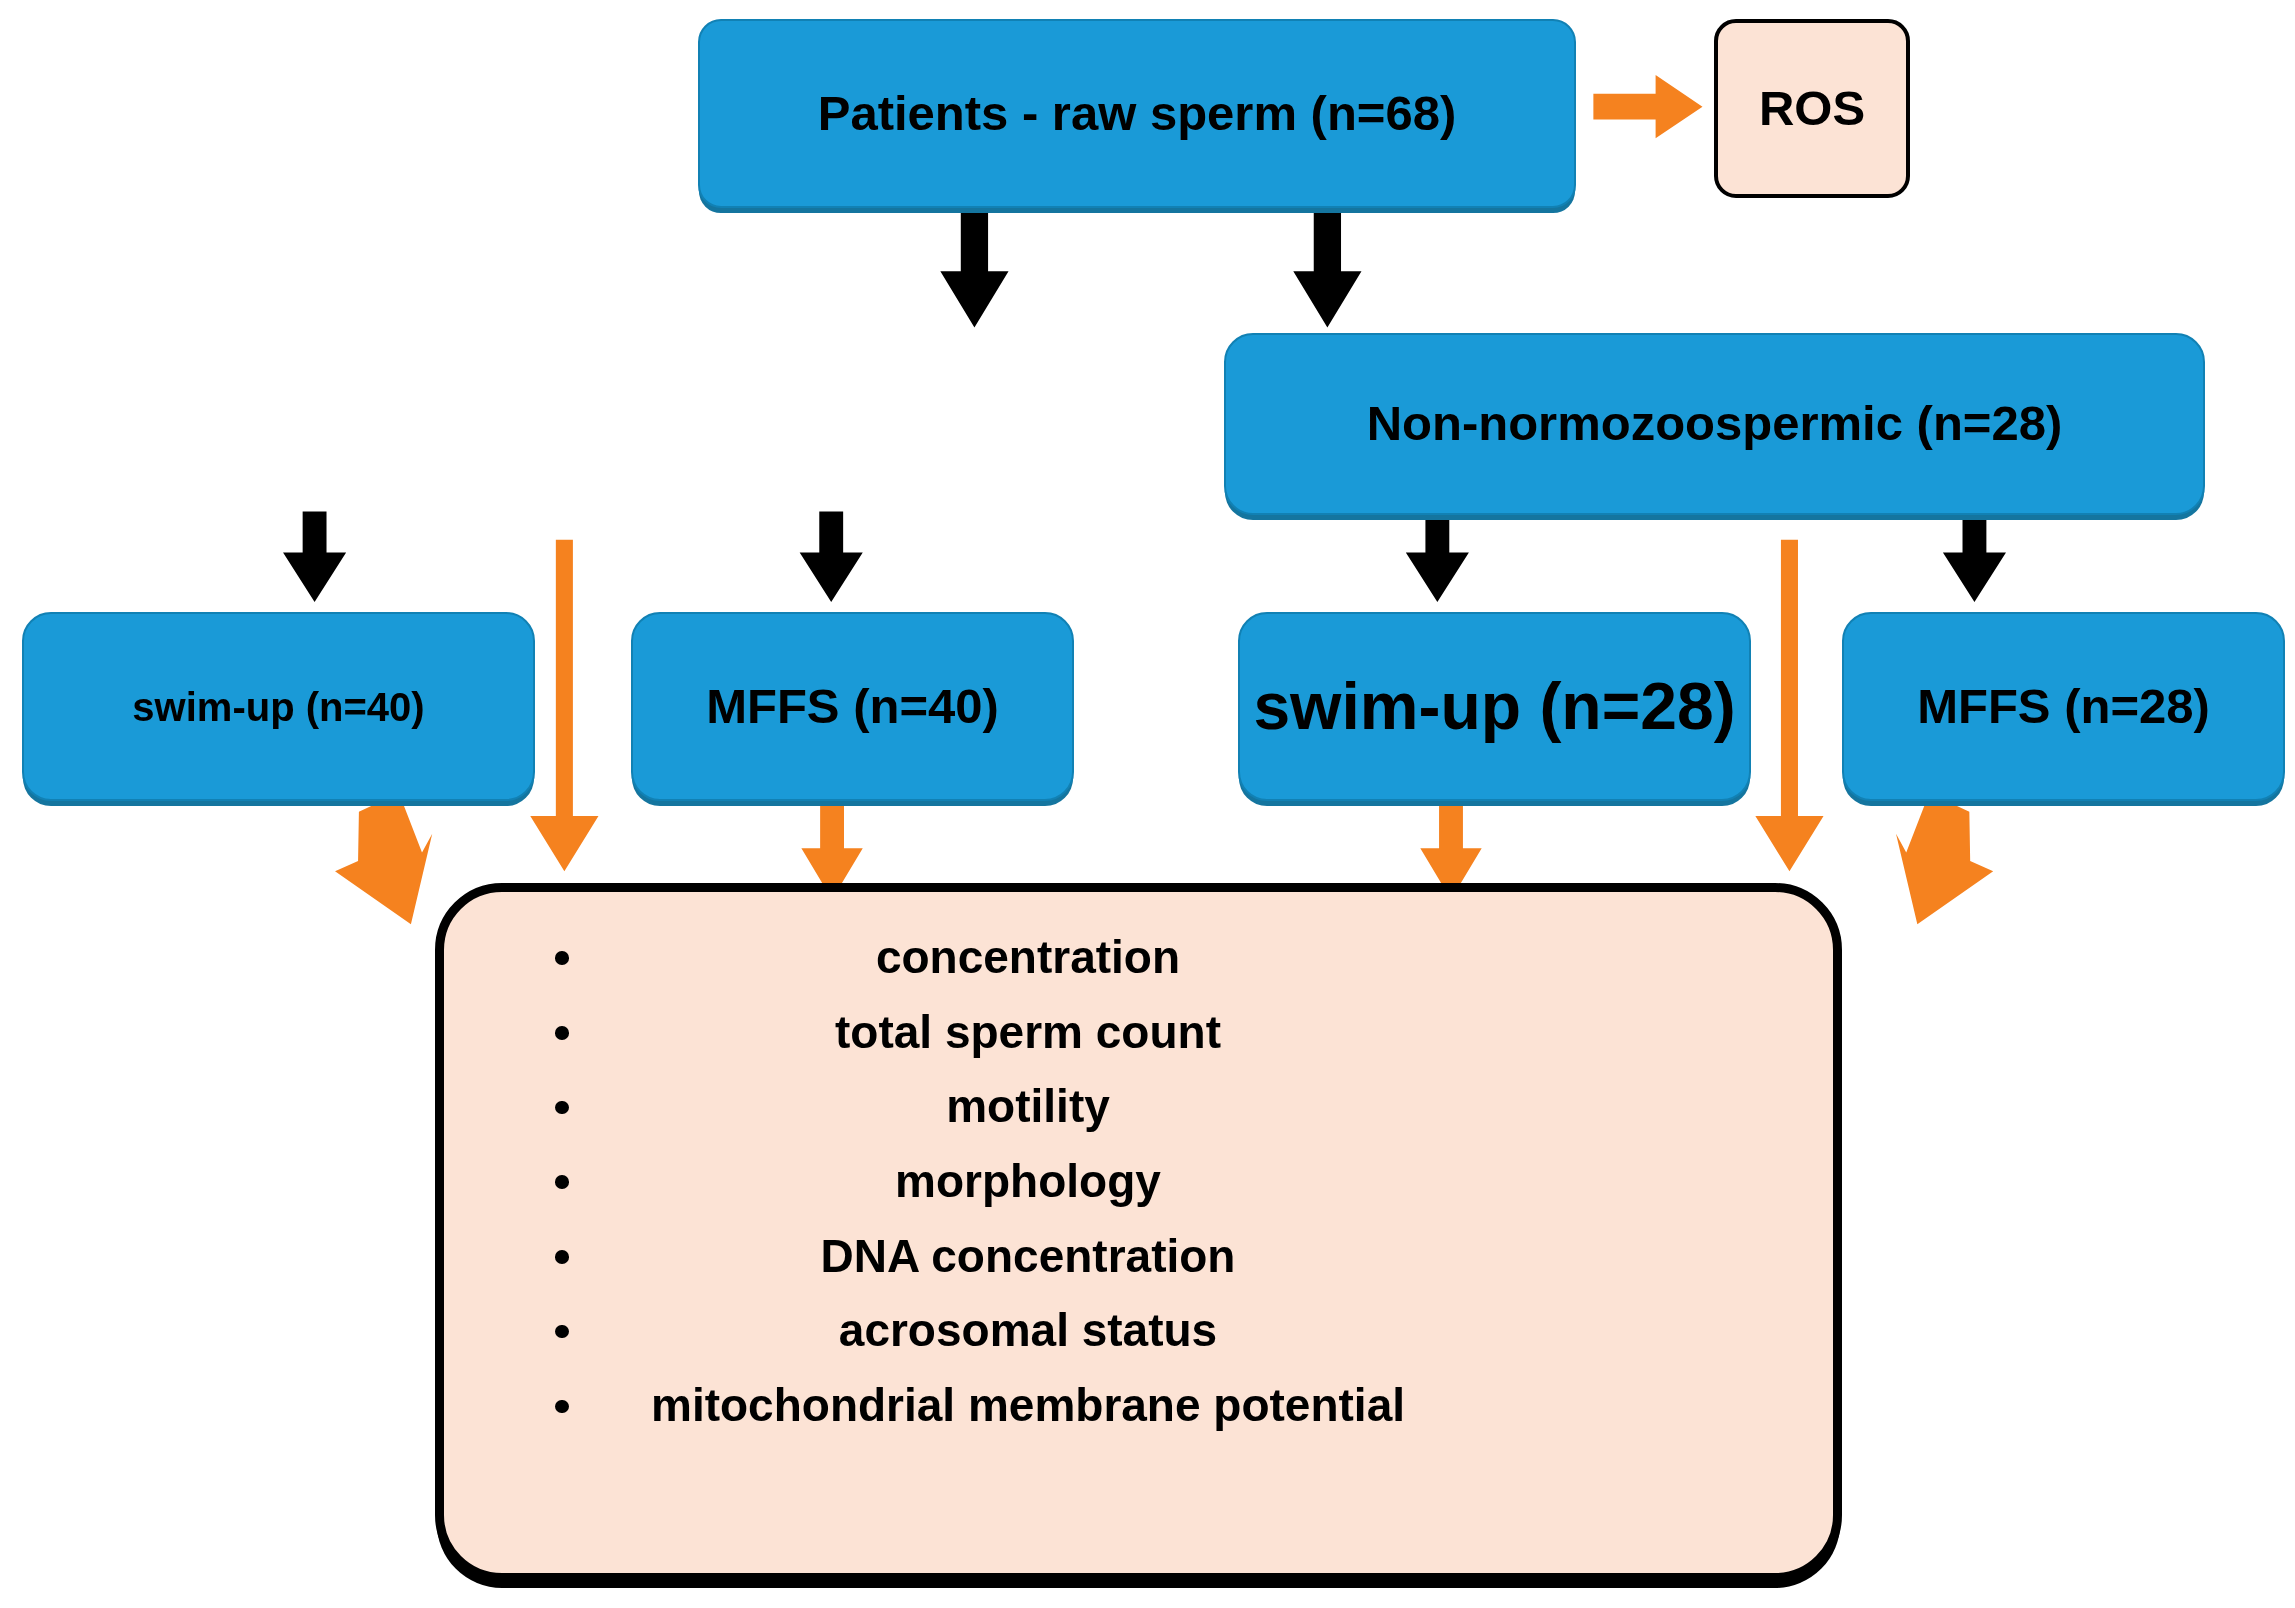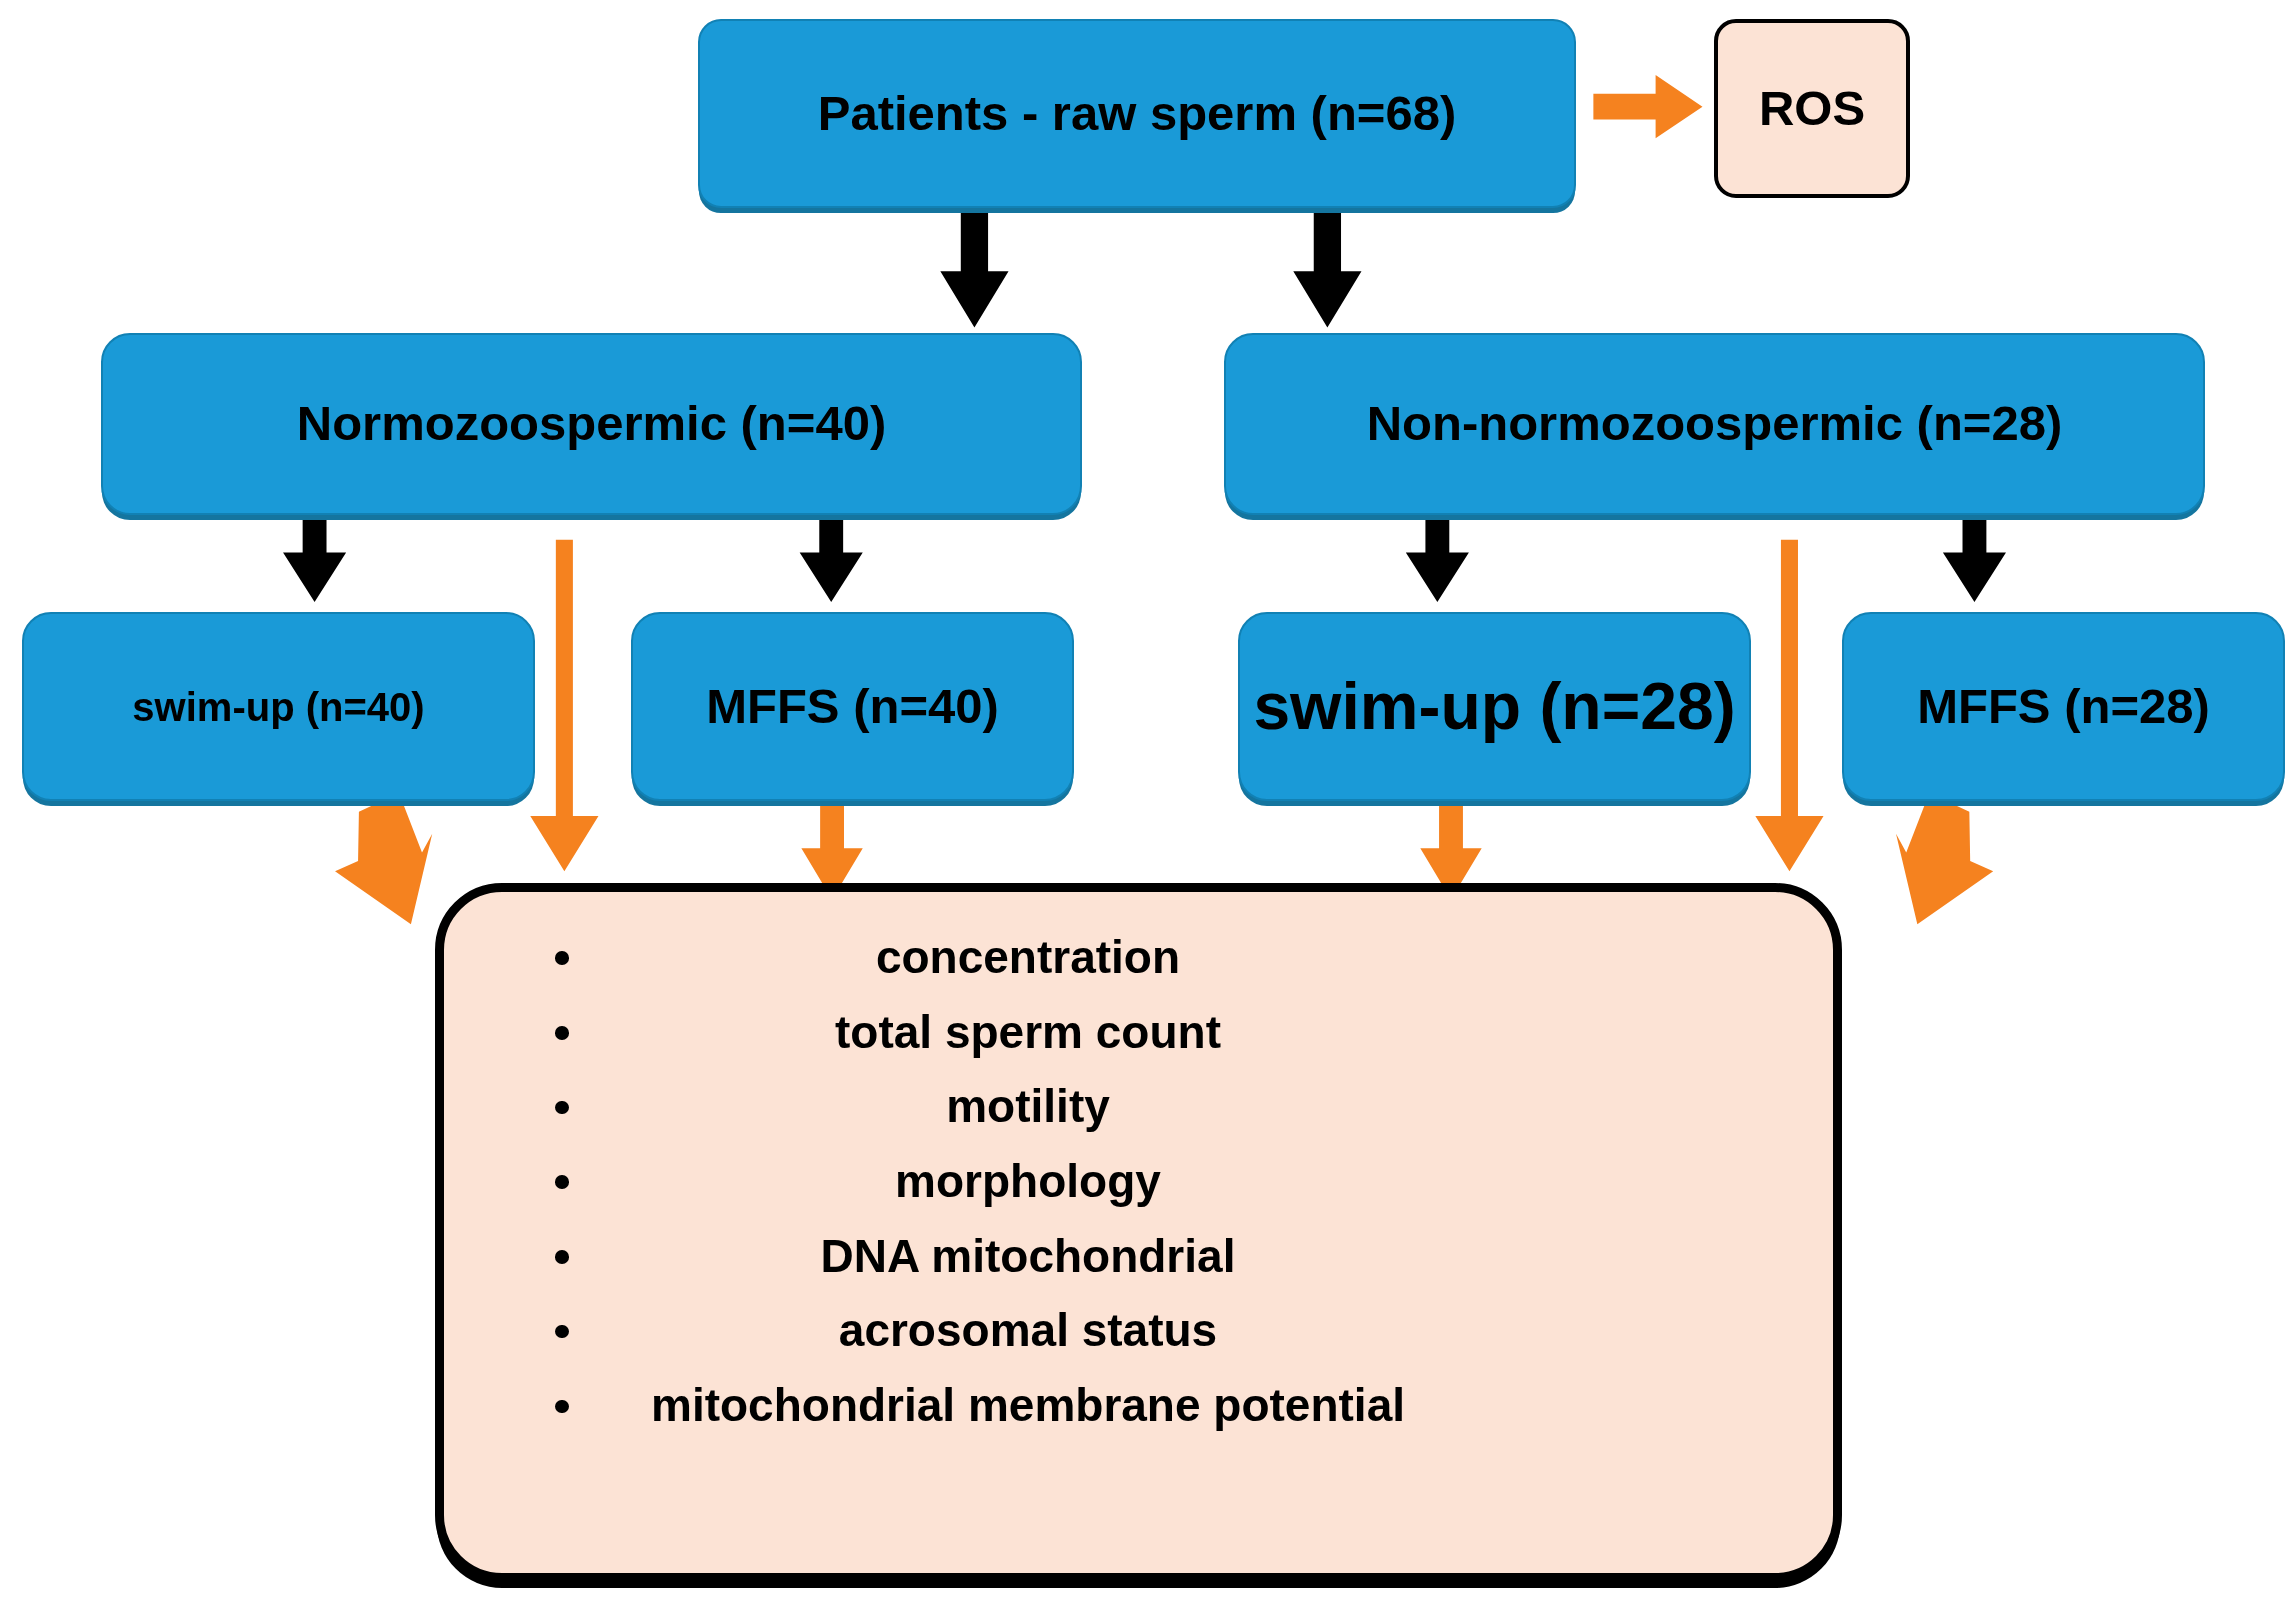--- a/index.html
+++ b/index.html
@@ -152,23 +152,20 @@
   </svg>
 
   <div class="node blue" style="left:698px; top:19px; width:878px; height:189px; font-size:49px;border-radius:23px;">
     <span class="node-label">Patients - raw sperm (n=68)</span>
   </div>
 
   <div class="node peach" style="left:1714px; top:19px; width:196px; height:179px; font-size:49px;">
     <span class="node-label">ROS</span>
   </div>
 
-  <div class="node blue" style="left:101px; top:333px; width:981px; height:182px; font-size:49px;">
-    <span class="node-label">Normozoospermic (n=40)</span>
-  </div>
 
   <div class="node blue" style="left:1224px; top:333px; width:981px; height:182px; font-size:49px;">
     <span class="node-label">Non-normozoospermic (n=28)</span>
   </div>
 
   <div class="node blue" style="left:22px; top:612px; width:513px; height:189px; font-size:40px;">
     <span class="node-label">swim-up (n=40)</span>
   </div>
 
   <div class="node blue" style="left:631px; top:612px; width:443px; height:189px; font-size:49px;">
@@ -196,21 +193,21 @@
       <li>
         <span class="bullet-dot"></span>
         <span>motility</span>
       </li>
       <li>
         <span class="bullet-dot"></span>
         <span>morphology</span>
       </li>
       <li>
         <span class="bullet-dot"></span>
-        <span>DNA mitochondrial</span>
+        <span>DNA concentration</span>
       </li>
       <li>
         <span class="bullet-dot"></span>
         <span>acrosomal status</span>
       </li>
       <li>
         <span class="bullet-dot"></span>
         <span>mitochondrial membrane potential</span>
       </li>
     </ul>

